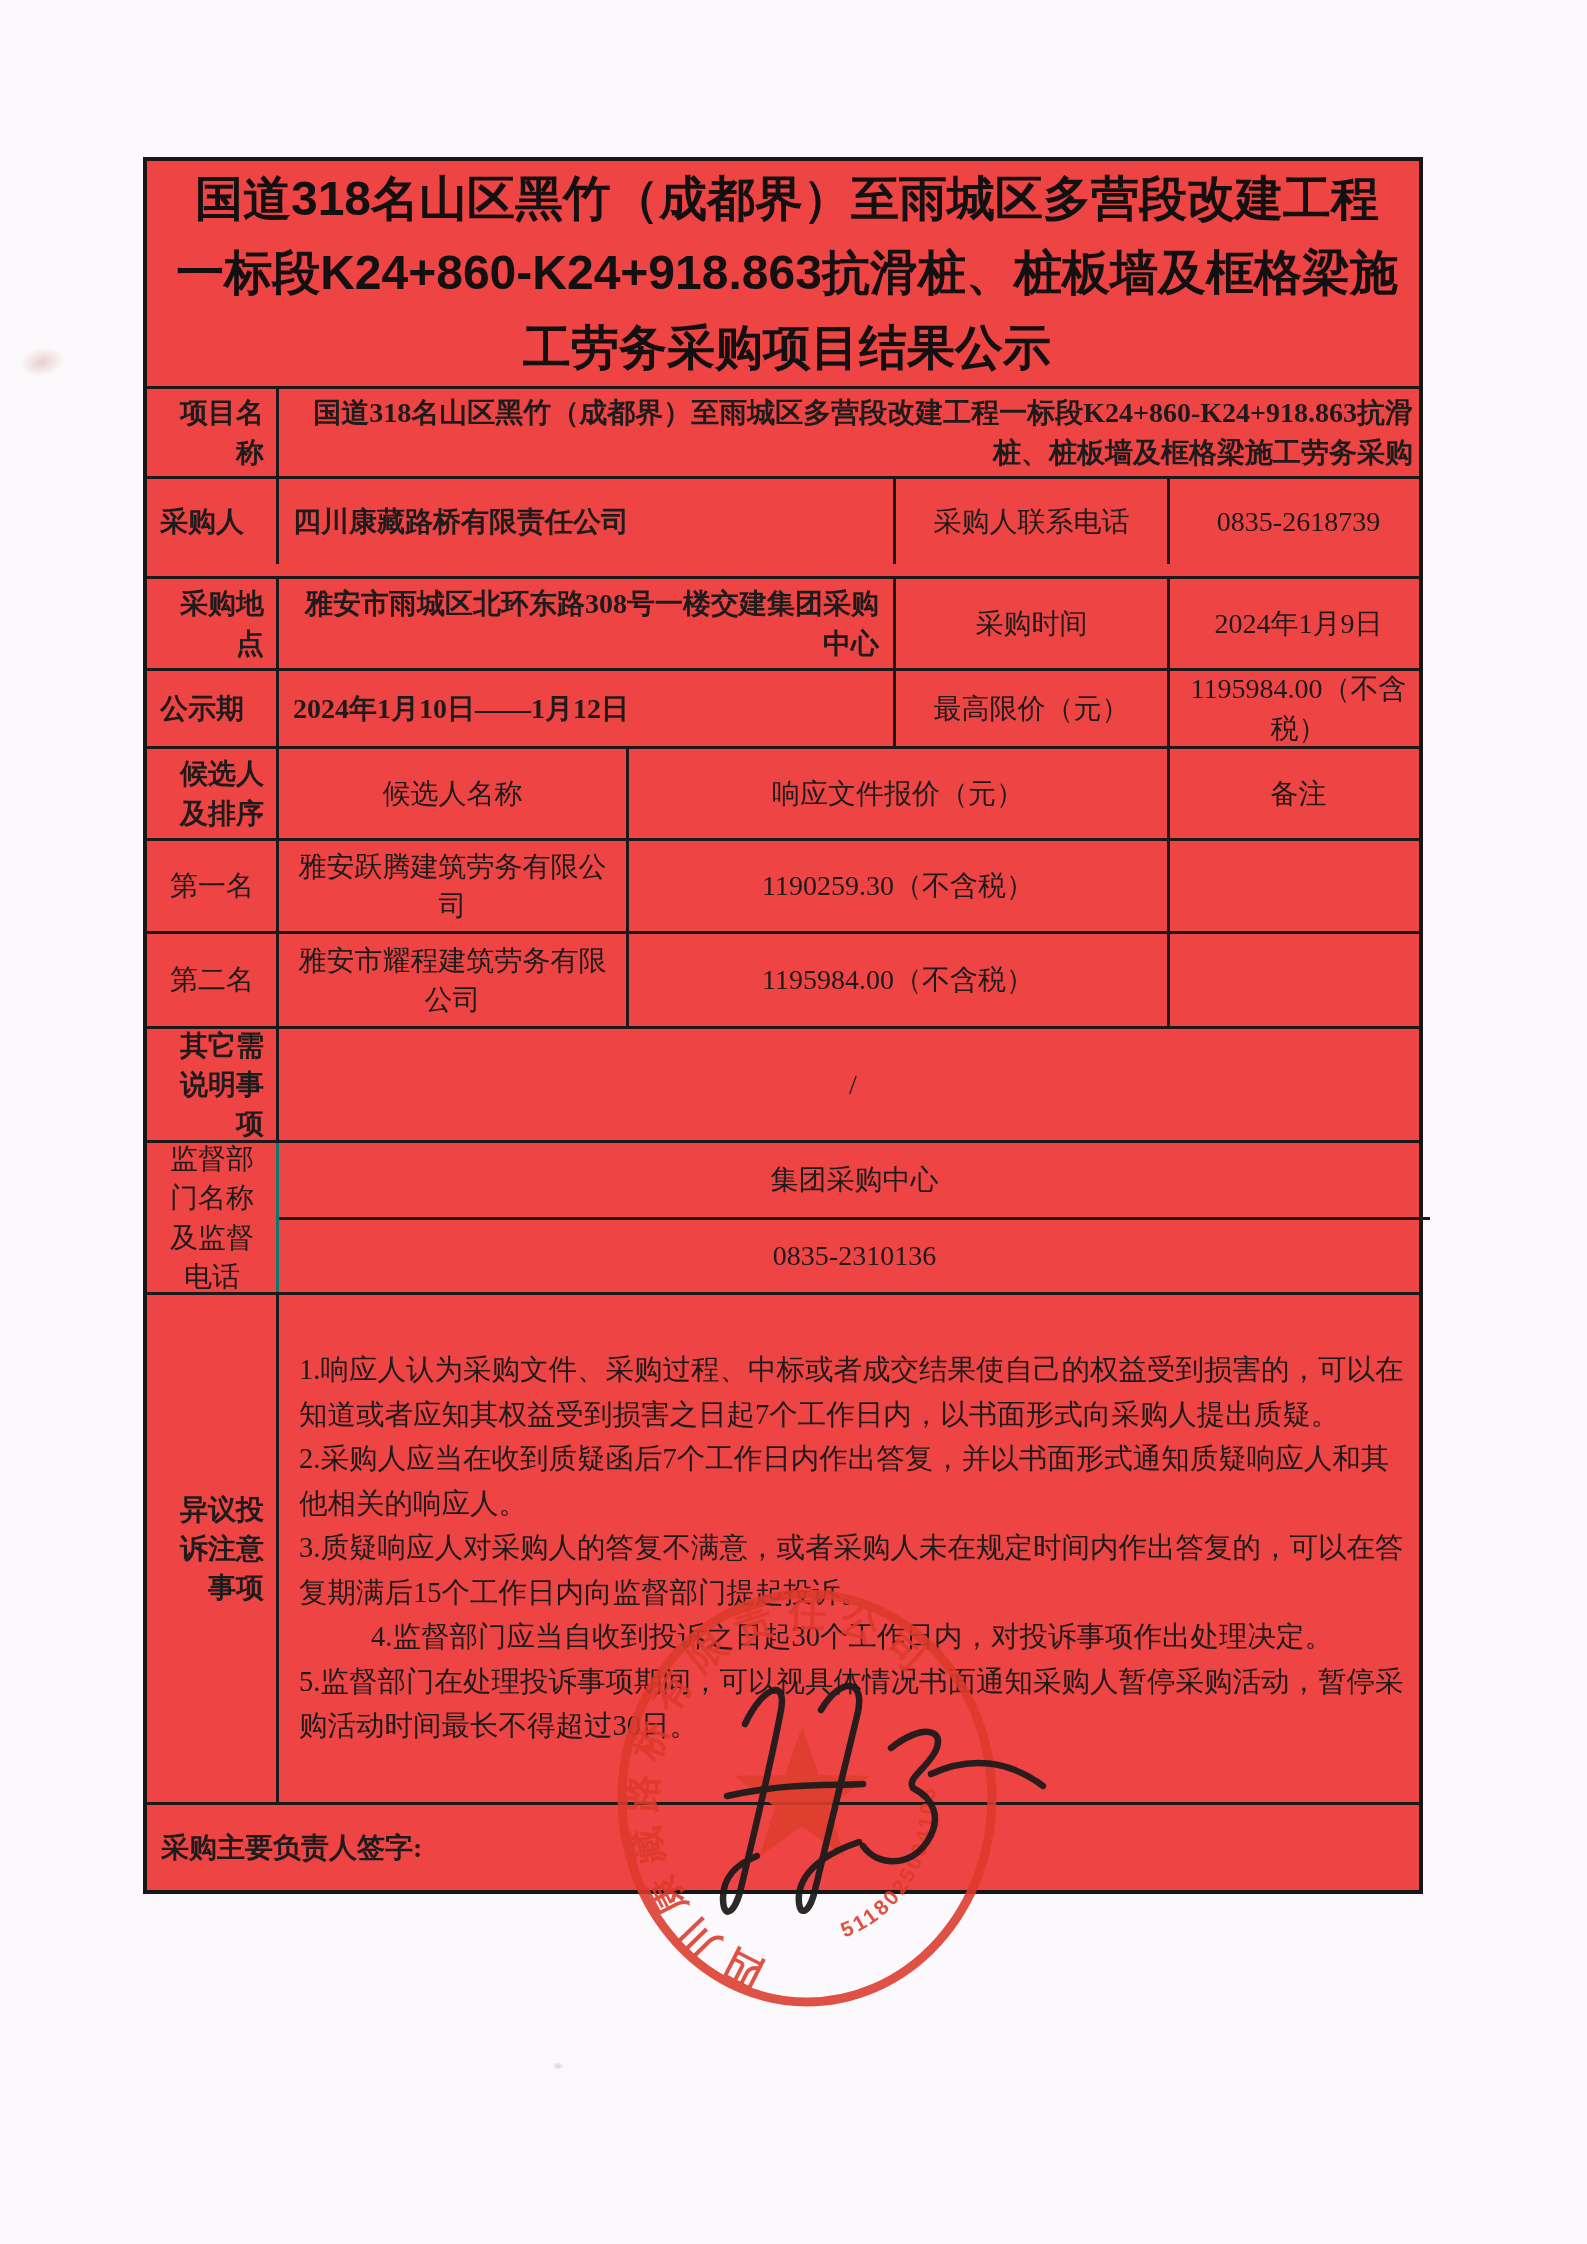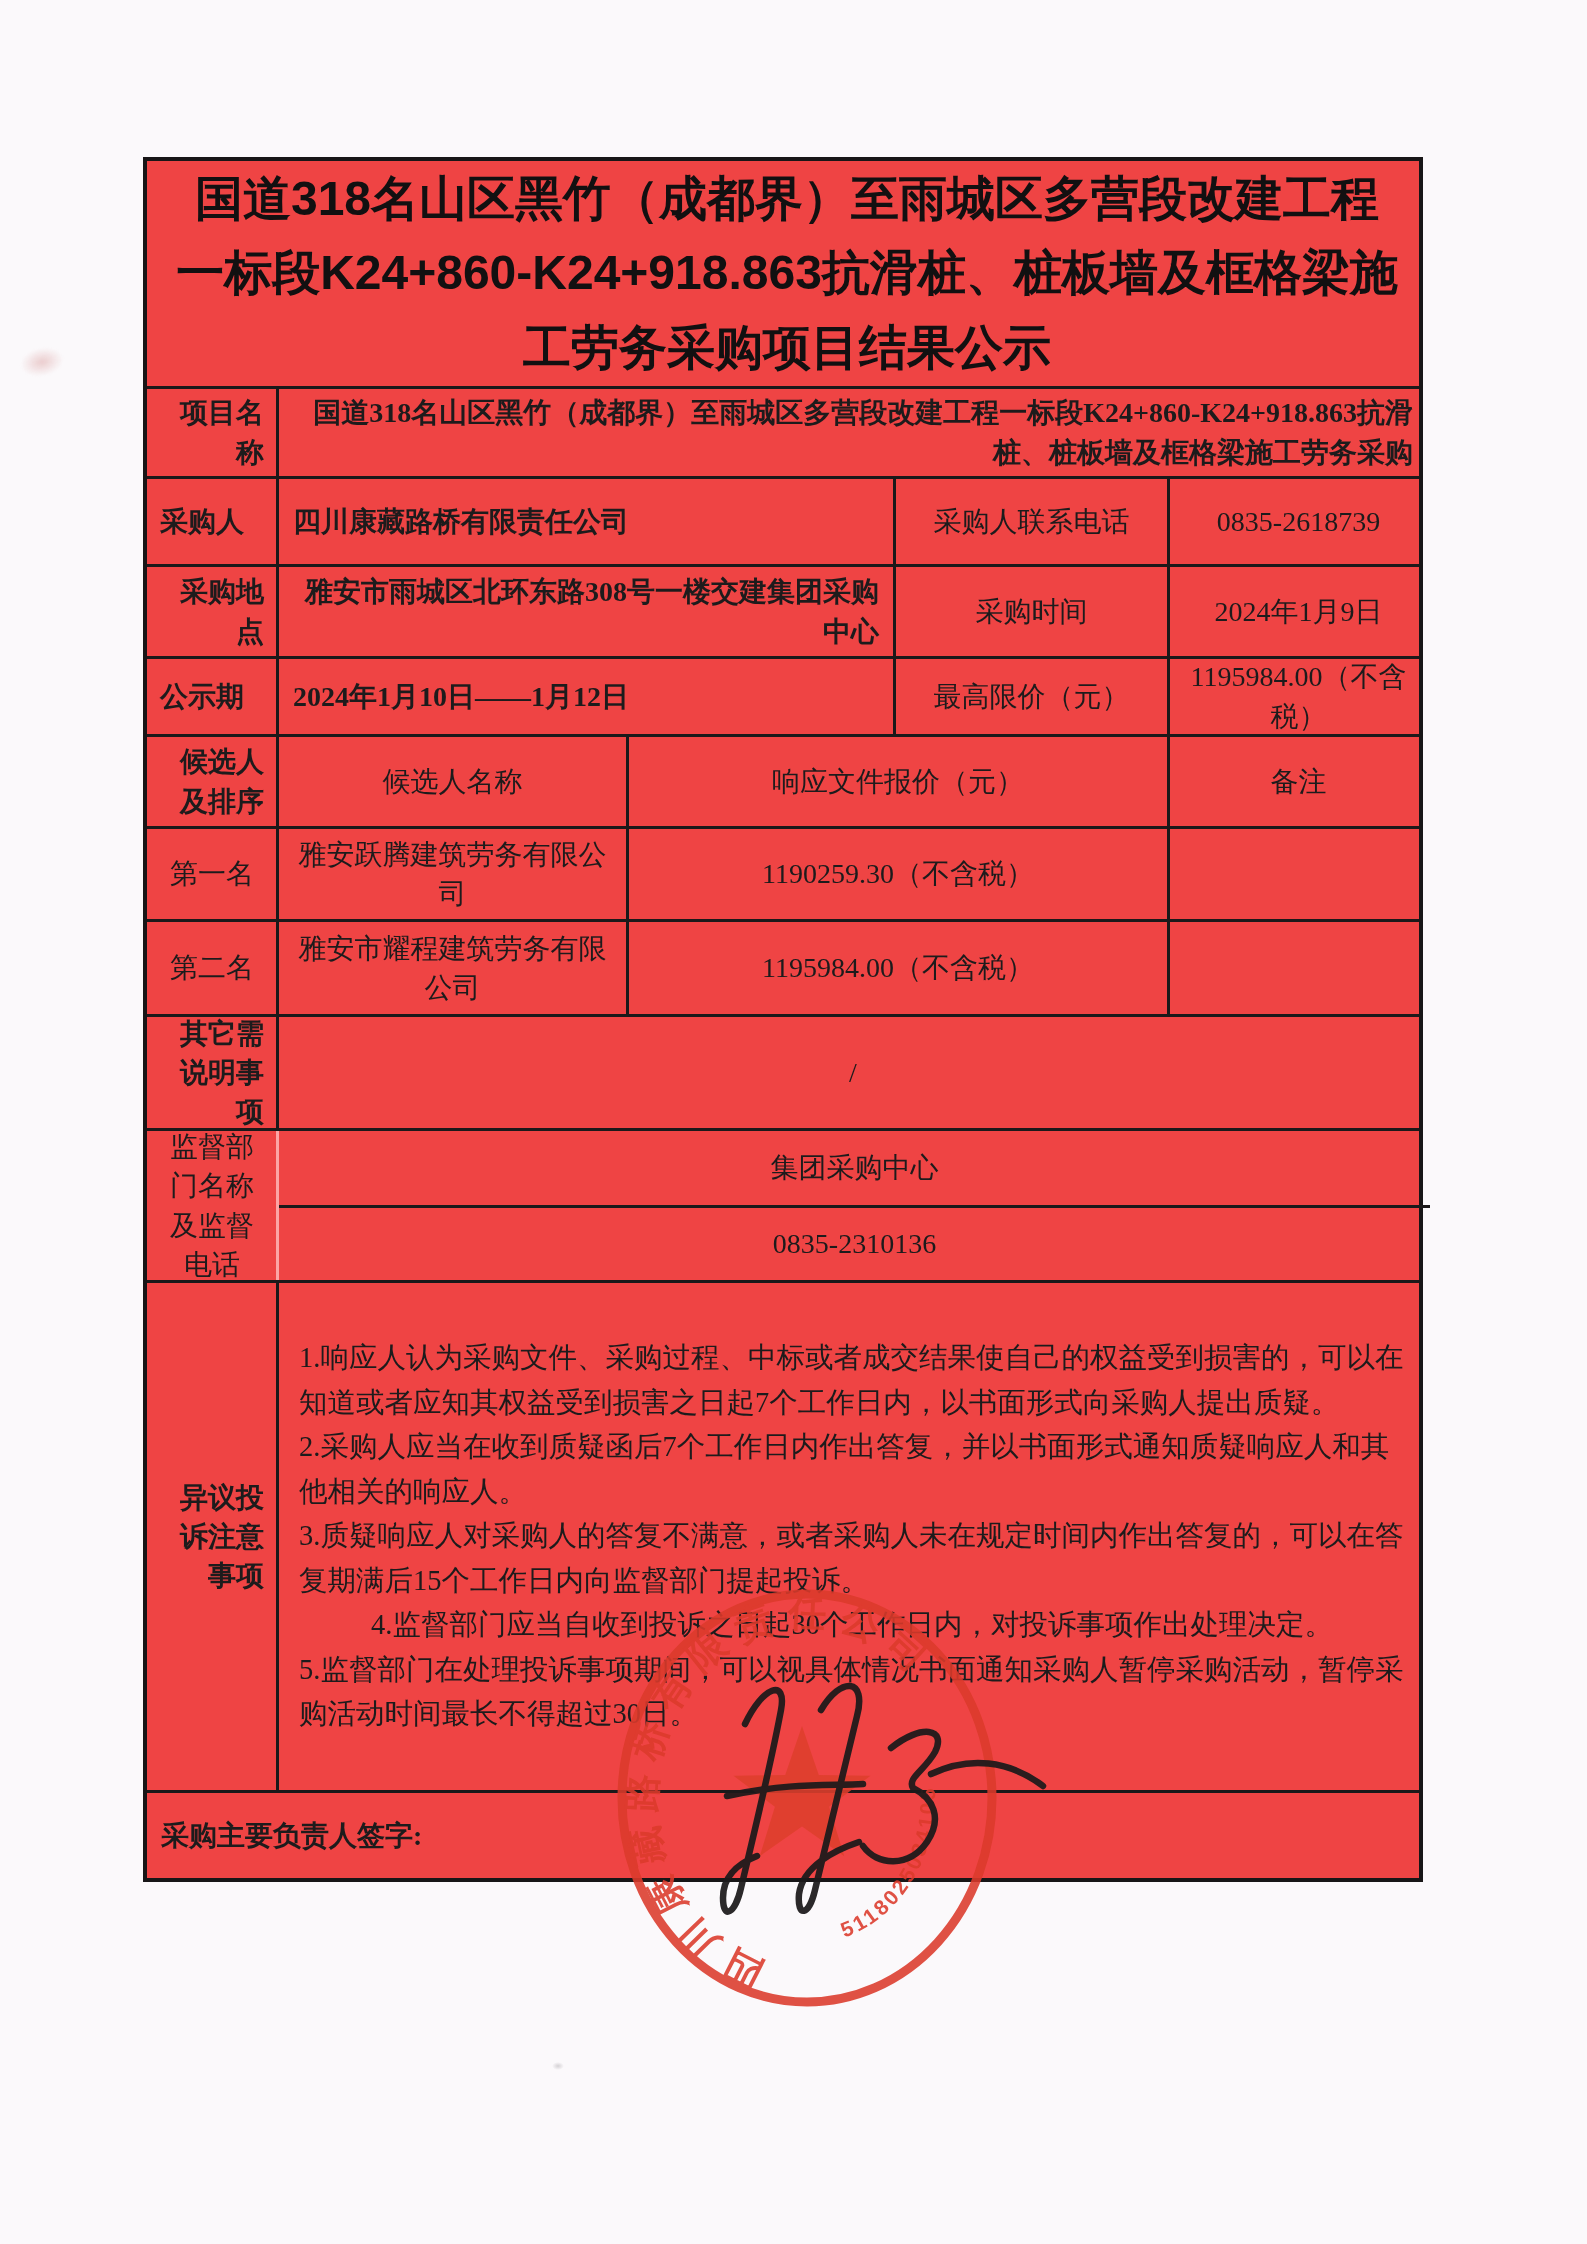--- a/index.html
+++ b/index.html
@@ -46,21 +46,21 @@
   .w-val{width:617px;flex:none;}
   .w-lab2{width:274px;flex:none;}
   .w-val2{width:260px;flex:none;}
   .w-cname{width:350px;flex:none;}
   .w-cprice{width:541px;flex:none;}
   .w-full{width:1280px;flex:none;}
   
   .h-title{height:225px;}
   .h-r1{height:90px;}
   .h-r2{height:88px;}
-  .h-r3{height:92px;}
+  .h-r3{height:92px;margin-top:12px;}
   .h-r4{height:78px;}
   .h-r5{height:92px;}
   .h-r6{height:93px;}
   .h-r7{height:95px;}
   .h-r8{height:114px;}
   .h-r9{height:152px;}
   .h-r10{height:510px;}
   .h-r11{height:88px;}
   .title-cell{
     width:1280px;flex:none;border-left:none;
@@ -154,21 +154,21 @@
     <div class="cell w-val2 c-center"></div>
   </div>
 
   <div class="row h-r8">
     <div class="cell w-label c-left">其它需说明事项</div>
     <div class="cell w-main c-center">/</div>
   </div>
 
   <div class="row h-r9">
     <div class="cell w-label c-center" style="text-align:center;">监督部门名称及监督电话</div>
-    <div class="sup-stack" style="border-left:3px solid #fca5a5;">
+    <div class="sup-stack" style="border-left:3px solid #0f766e;">
       <div class="sup-sub">集团采购中心</div>
       <div class="sup-sub">0835-2310136</div>
     </div>
   </div>
 
   <div class="row h-r10">
     <div class="cell w-label c-left">异议投诉注意事项</div>
     <div class="cell w-main objection-body">
       <div class="obj-item">1.响应人认为采购文件、采购过程、中标或者成交结果使自己的权益受到损害的，可以在知道或者应知其权益受到损害之日起7个工作日内，以书面形式向采购人提出质疑。</div>
       <div class="obj-item">2.采购人应当在收到质疑函后7个工作日内作出答复，并以书面形式通知质疑响应人和其他相关的响应人。</div>

